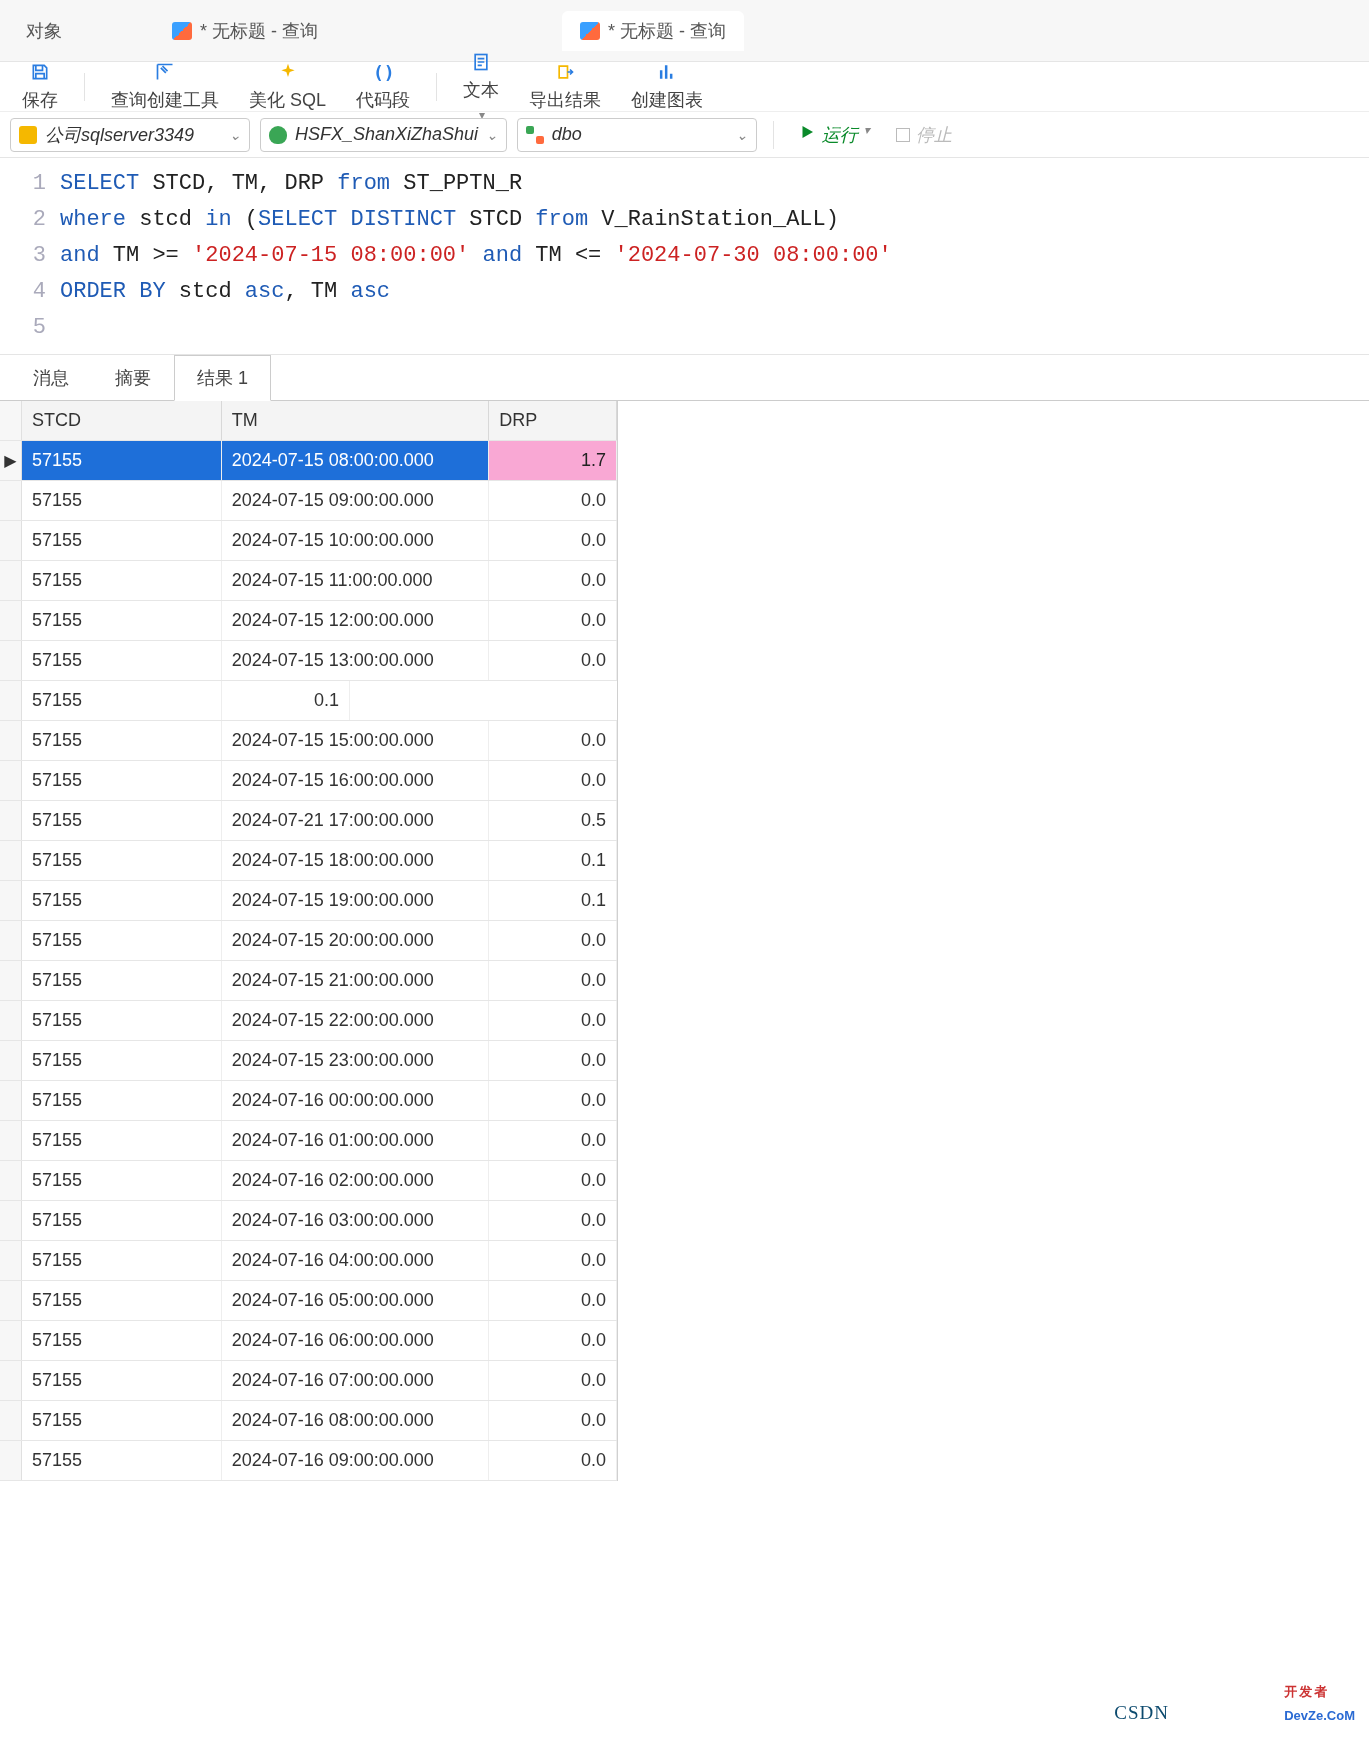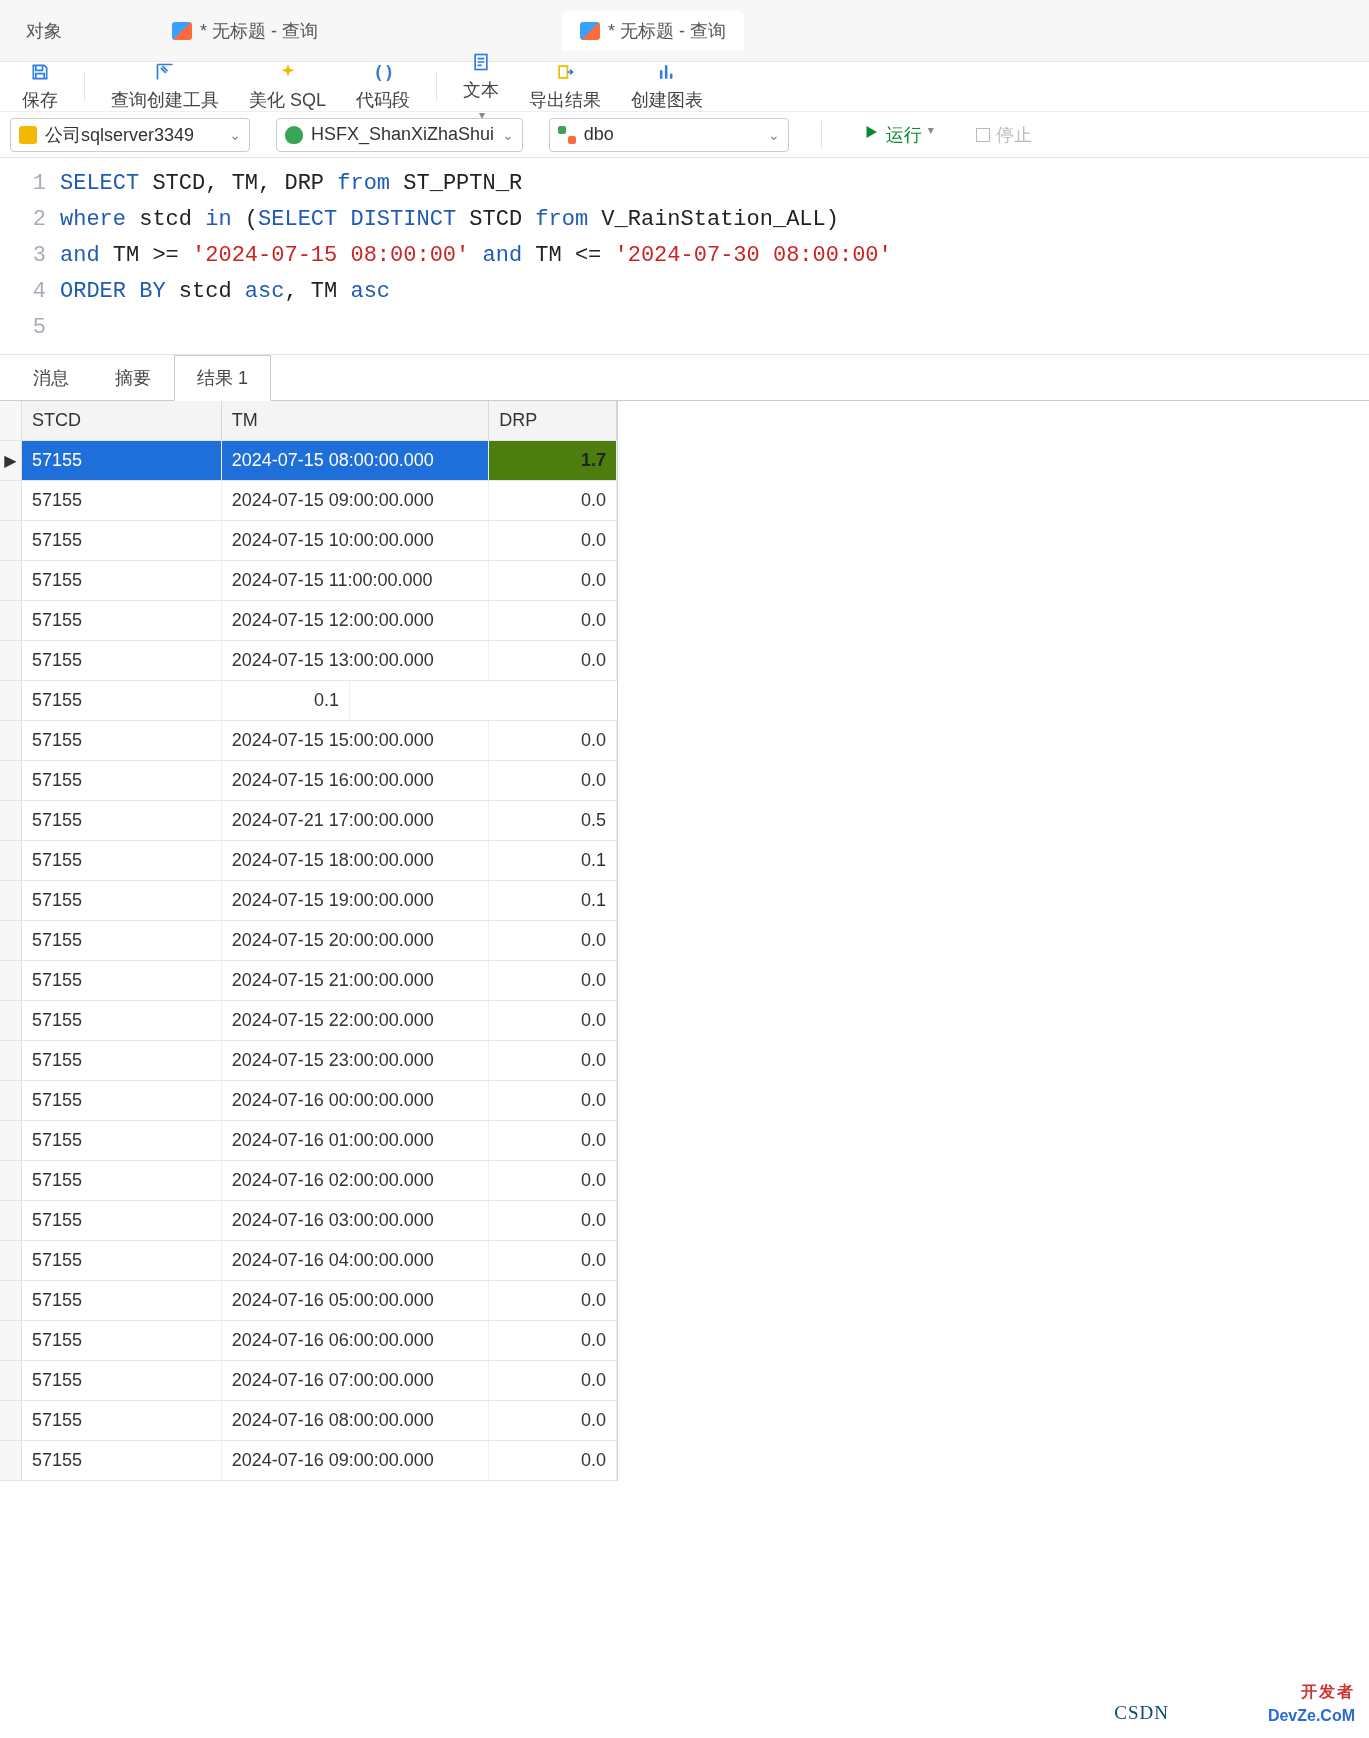--- a/index.html
+++ b/index.html
@@ -60,23 +60,24 @@
     flex-direction: column;
   }
   .tsep { width: 1px; height: 28px; background: #e3e3e3; margin: 0 6px; }
   .ico { width: 20px; height: 20px; display: inline-block; }
   
   .connbar {
     display: flex;
     align-items: center;
     height: 46px;
     padding: 0 10px;
-    gap: 26px;
+    gap: 10px;
     background: #fff;
     border-bottom: 1px solid #e5e5e5;
+    font-style: italic;
   }
   .dropdown {
     display: flex;
     align-items: center;
     height: 34px;
     border: 1px solid #ccc;
     border-radius: 4px;
     padding: 0 8px;
     gap: 8px;
     background: #fff;
@@ -170,27 +171,26 @@
     align-items: center;
     border-right: 1px solid #eee;
     overflow: hidden;
     white-space: nowrap;
   }
   .c-stcd { width: 200px; }
   .c-tm   { width: 268px; }
   .c-drp  { width: 128px; justify-content: flex-end; }
   .ghdr .c-drp { justify-content: flex-start; }
   .grow.selected .gcell { background: #1e6fd9; color: #fff; }
-  .grow.selected .c-drp { background: #4d7c0f; color: #222; font-weight: bold; }
+  .grow.selected .c-drp { background: #f9a8d4; color: #222; }
   .watermark {
     position: fixed;
     right: 14px;
     bottom: 10px;
-    text-align: right;
-    font-size: 16px;
+    font-size: 13px;
     line-height: 24px;
     pointer-events: none;
   }
   .watermark .l1 { color: #c33; font-weight: 700; letter-spacing: 2px; }
   .watermark .l2 { color: #2a6ad3; font-weight: 700; }
   .csdn {
     position: fixed; right: 200px; bottom: 14px;
     color: #0c4a6e; font-size: 19px; letter-spacing: 1px;
     pointer-events: none;
     font-family: Liberation Serif, serif;

